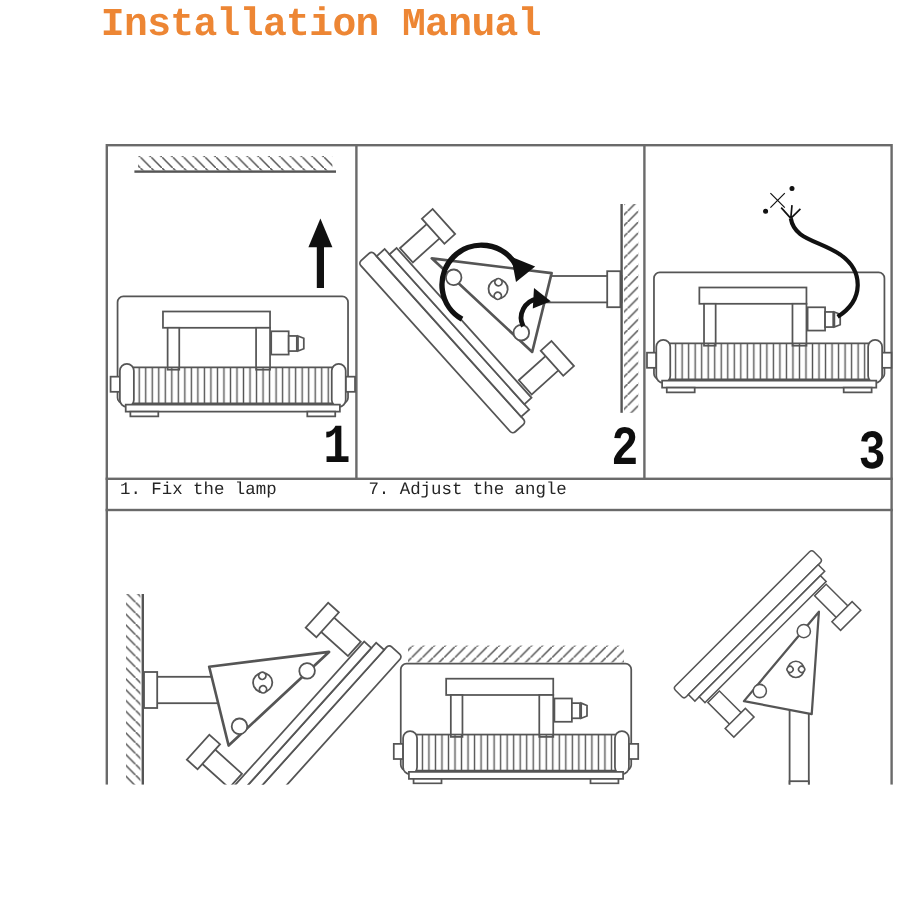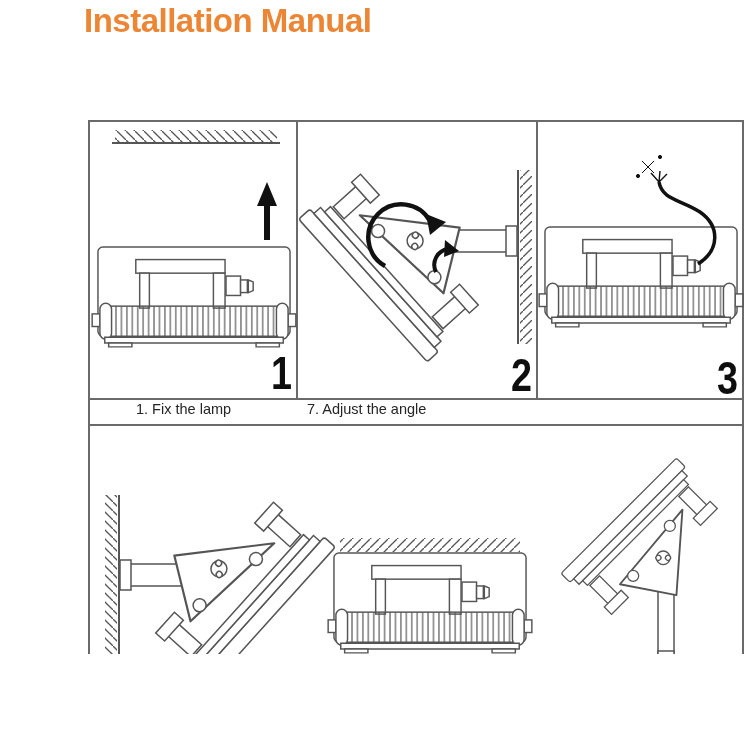--- a/index.html
+++ b/index.html
@@ -1,17 +1,17 @@
 <!DOCTYPE html>
 <html><head>
 <meta charset="utf-8">
 <style>
   html,body{margin:0;padding:0;background:#fff;}
   .page{position:relative;width:750px;height:654px;background:#ffffff;overflow:hidden;
-        font-family:Liberation Sans, sans-serif;}
+        font-family:Liberation Mono, monospace;}
   .title{position:absolute;left:84px;top:2px;font-size:33px;font-weight:bold;
          letter-spacing:-0.5px;color:#ED8634;white-space:nowrap;}
   .hline,.vline{position:absolute;background:#6a6a6a;}
   .frame{position:absolute;left:88px;top:120px;width:656px;height:625px;
          border:2px solid #6a6a6a;box-sizing:border-box;}
   .panel-svg{position:absolute;}
   .step-number{position:absolute;width:44px;text-align:right;font-size:46px;line-height:1;
                font-weight:800;color:#0e0e0e;transform:scaleX(0.82);transform-origin:100% 50%;}
   .caption{position:absolute;top:401px;font-size:14.5px;color:#252525;white-space:nowrap;}
   svg{display:block;overflow:visible;}
@@ -116,21 +116,21 @@
       <path d="M104 39 l12 12 M116 39 l-12 12"></path>
       <circle cx="100" cy="54" r="1.6" fill="#111"></circle>
       <circle cx="122" cy="35" r="1.6" fill="#111"></circle>
     </g>
   </svg>
 
   <div class="step-number" style="left:248px;top:350px;">1</div>
   <div class="step-number" style="left:488px;top:352px;">2</div>
   <div class="step-number" style="left:694px;top:355px;">3</div>
 
-  <div class="caption" style="left:100px;margin-left:36px;">1. Fix the lamp</div>
+  <div class="caption" style="left:100px;">1. Fix the lamp</div>
   <div class="caption" style="left:307px;">7. Adjust the angle</div>
 
   <svg class="panel-svg" style="left:95px;top:430px;" width="220" height="300" viewBox="0 0 220 300">
     <g>
       <rect x="10" y="65" width="12" height="170" fill="url(#hatchA)"></rect>
       <rect x="23" y="65" width="2" height="170" fill="#555"></rect>
     </g>
     <g stroke="#555" stroke-width="1.5" fill="#fff">
       <rect x="25" y="134" width="72" height="22"></rect>
       <rect x="25" y="130" width="11" height="30"></rect>

